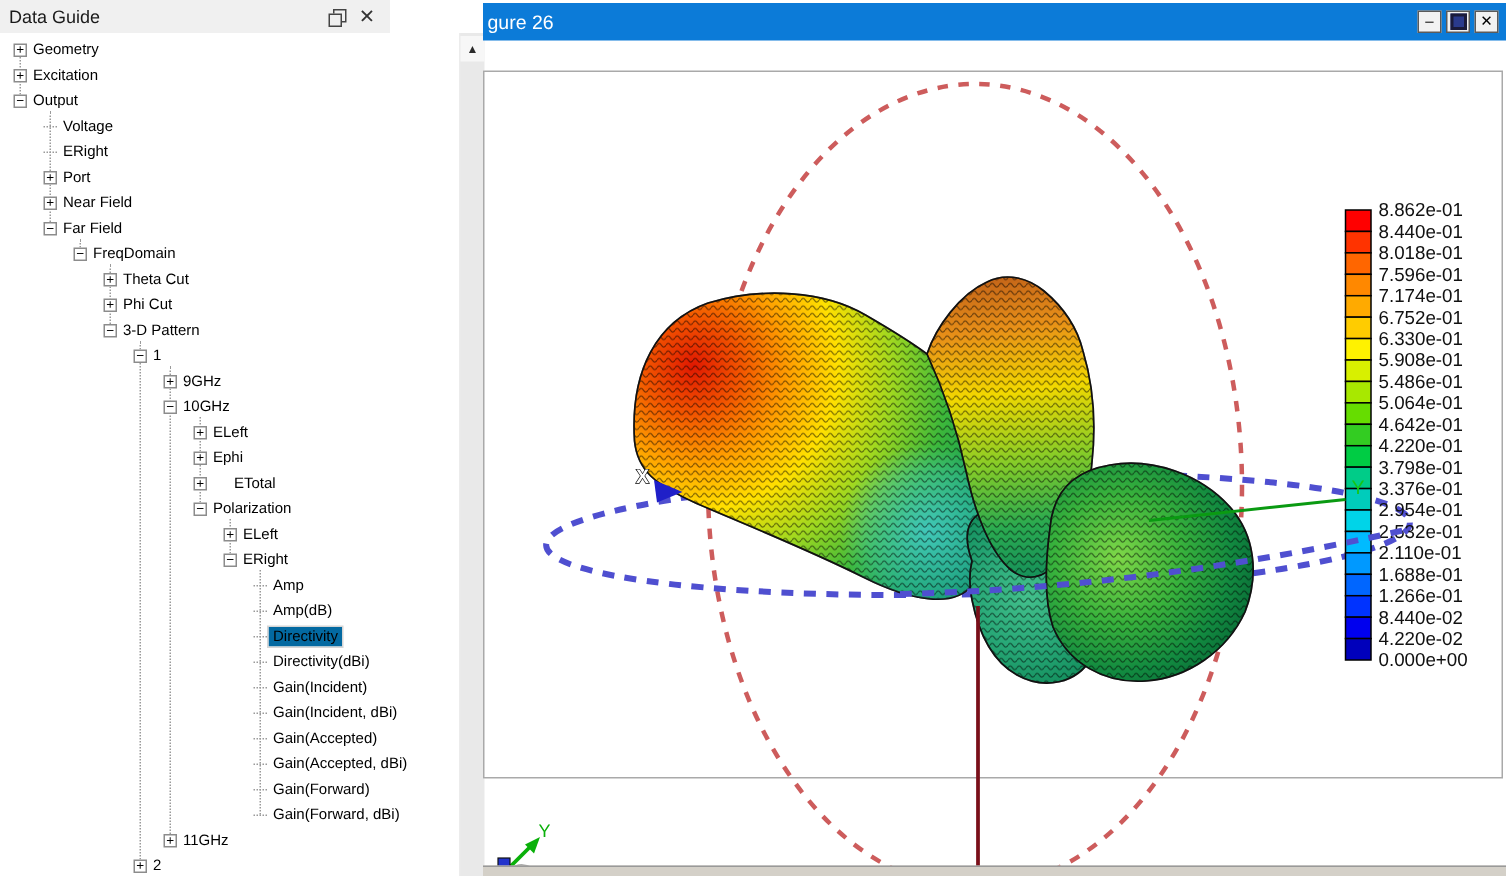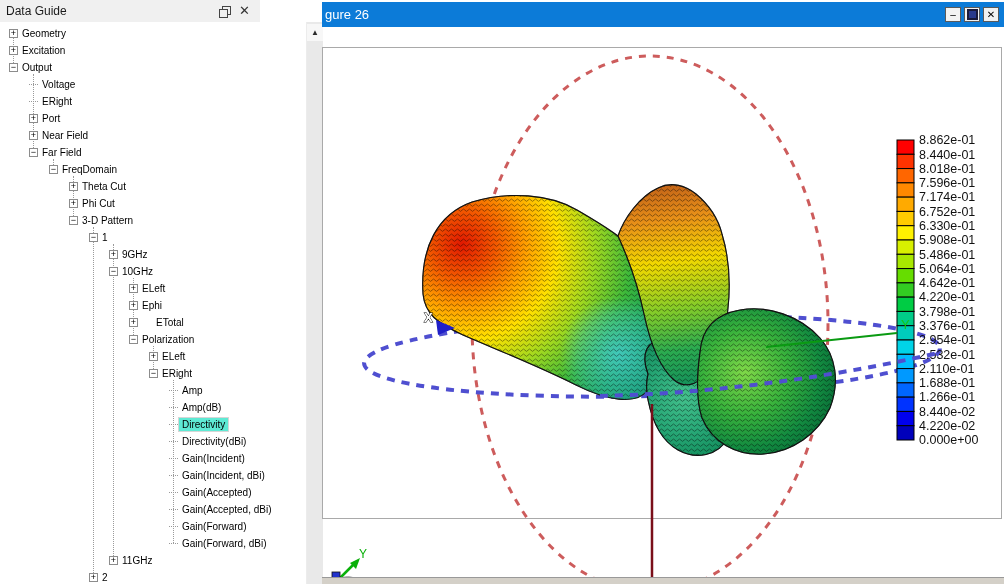--- a/index.html
+++ b/index.html
@@ -10,21 +10,21 @@
     border-bottom:1px solid #e2e2e2;display:flex;align-items:center;}
   .panel-title{font-size:12px;color:#1a1a1a;padding-left:6px;flex:1;}
   .ph-icons{display:flex;align-items:center;gap:10px;padding-right:10px;}
   .float-icon{position:relative;width:10px;height:10px;}
   .float-icon .sq1{position:absolute;left:3px;top:0;width:7px;height:7px;border:1px solid #444;}
   .float-icon .sq2{position:absolute;left:0;top:3px;width:7px;height:7px;border:1px solid #444;background:#f0f0f0;}
   .close-x{font-size:13px;color:#333;line-height:10px;cursor:default;}
   .tree{position:absolute;left:0;top:22px;width:306px;height:562px;background:#fff;overflow:hidden;}
   .trow{position:absolute;height:17px;display:flex;align-items:center;white-space:nowrap;}
   .tlabel{font-size:10px;color:#000;padding:1px 3px;}
-  .tlabel.sel{background:#5eead4;outline:1px solid #d6d6d6;}
+  .tlabel.sel{background:#0369a1;outline:1px solid #d6d6d6;}
   .tbox{position:absolute;width:9px;height:9px;background:#fff;border:1px solid #8c8c8c;
     font-size:9px;line-height:7px;text-align:center;color:#000;box-sizing:border-box;}
   .vline{position:absolute;width:0;border-left:1px dotted #9a9a9a;}
   .hstub{position:absolute;height:0;border-top:1px dotted #9a9a9a;}
   
   .sbar{position:absolute;left:306px;top:22px;width:16px;height:562px;background:#e9e9e9;border-left:1px solid #ececec;}
   .sbtn{position:absolute;left:0;top:2px;width:16px;height:17px;background:#f7f7f7;
     display:flex;align-items:center;justify-content:center;font-size:8px;color:#2b2b2b;}
   
   .figwin{position:absolute;left:322px;top:2px;width:682px;height:582px;}

